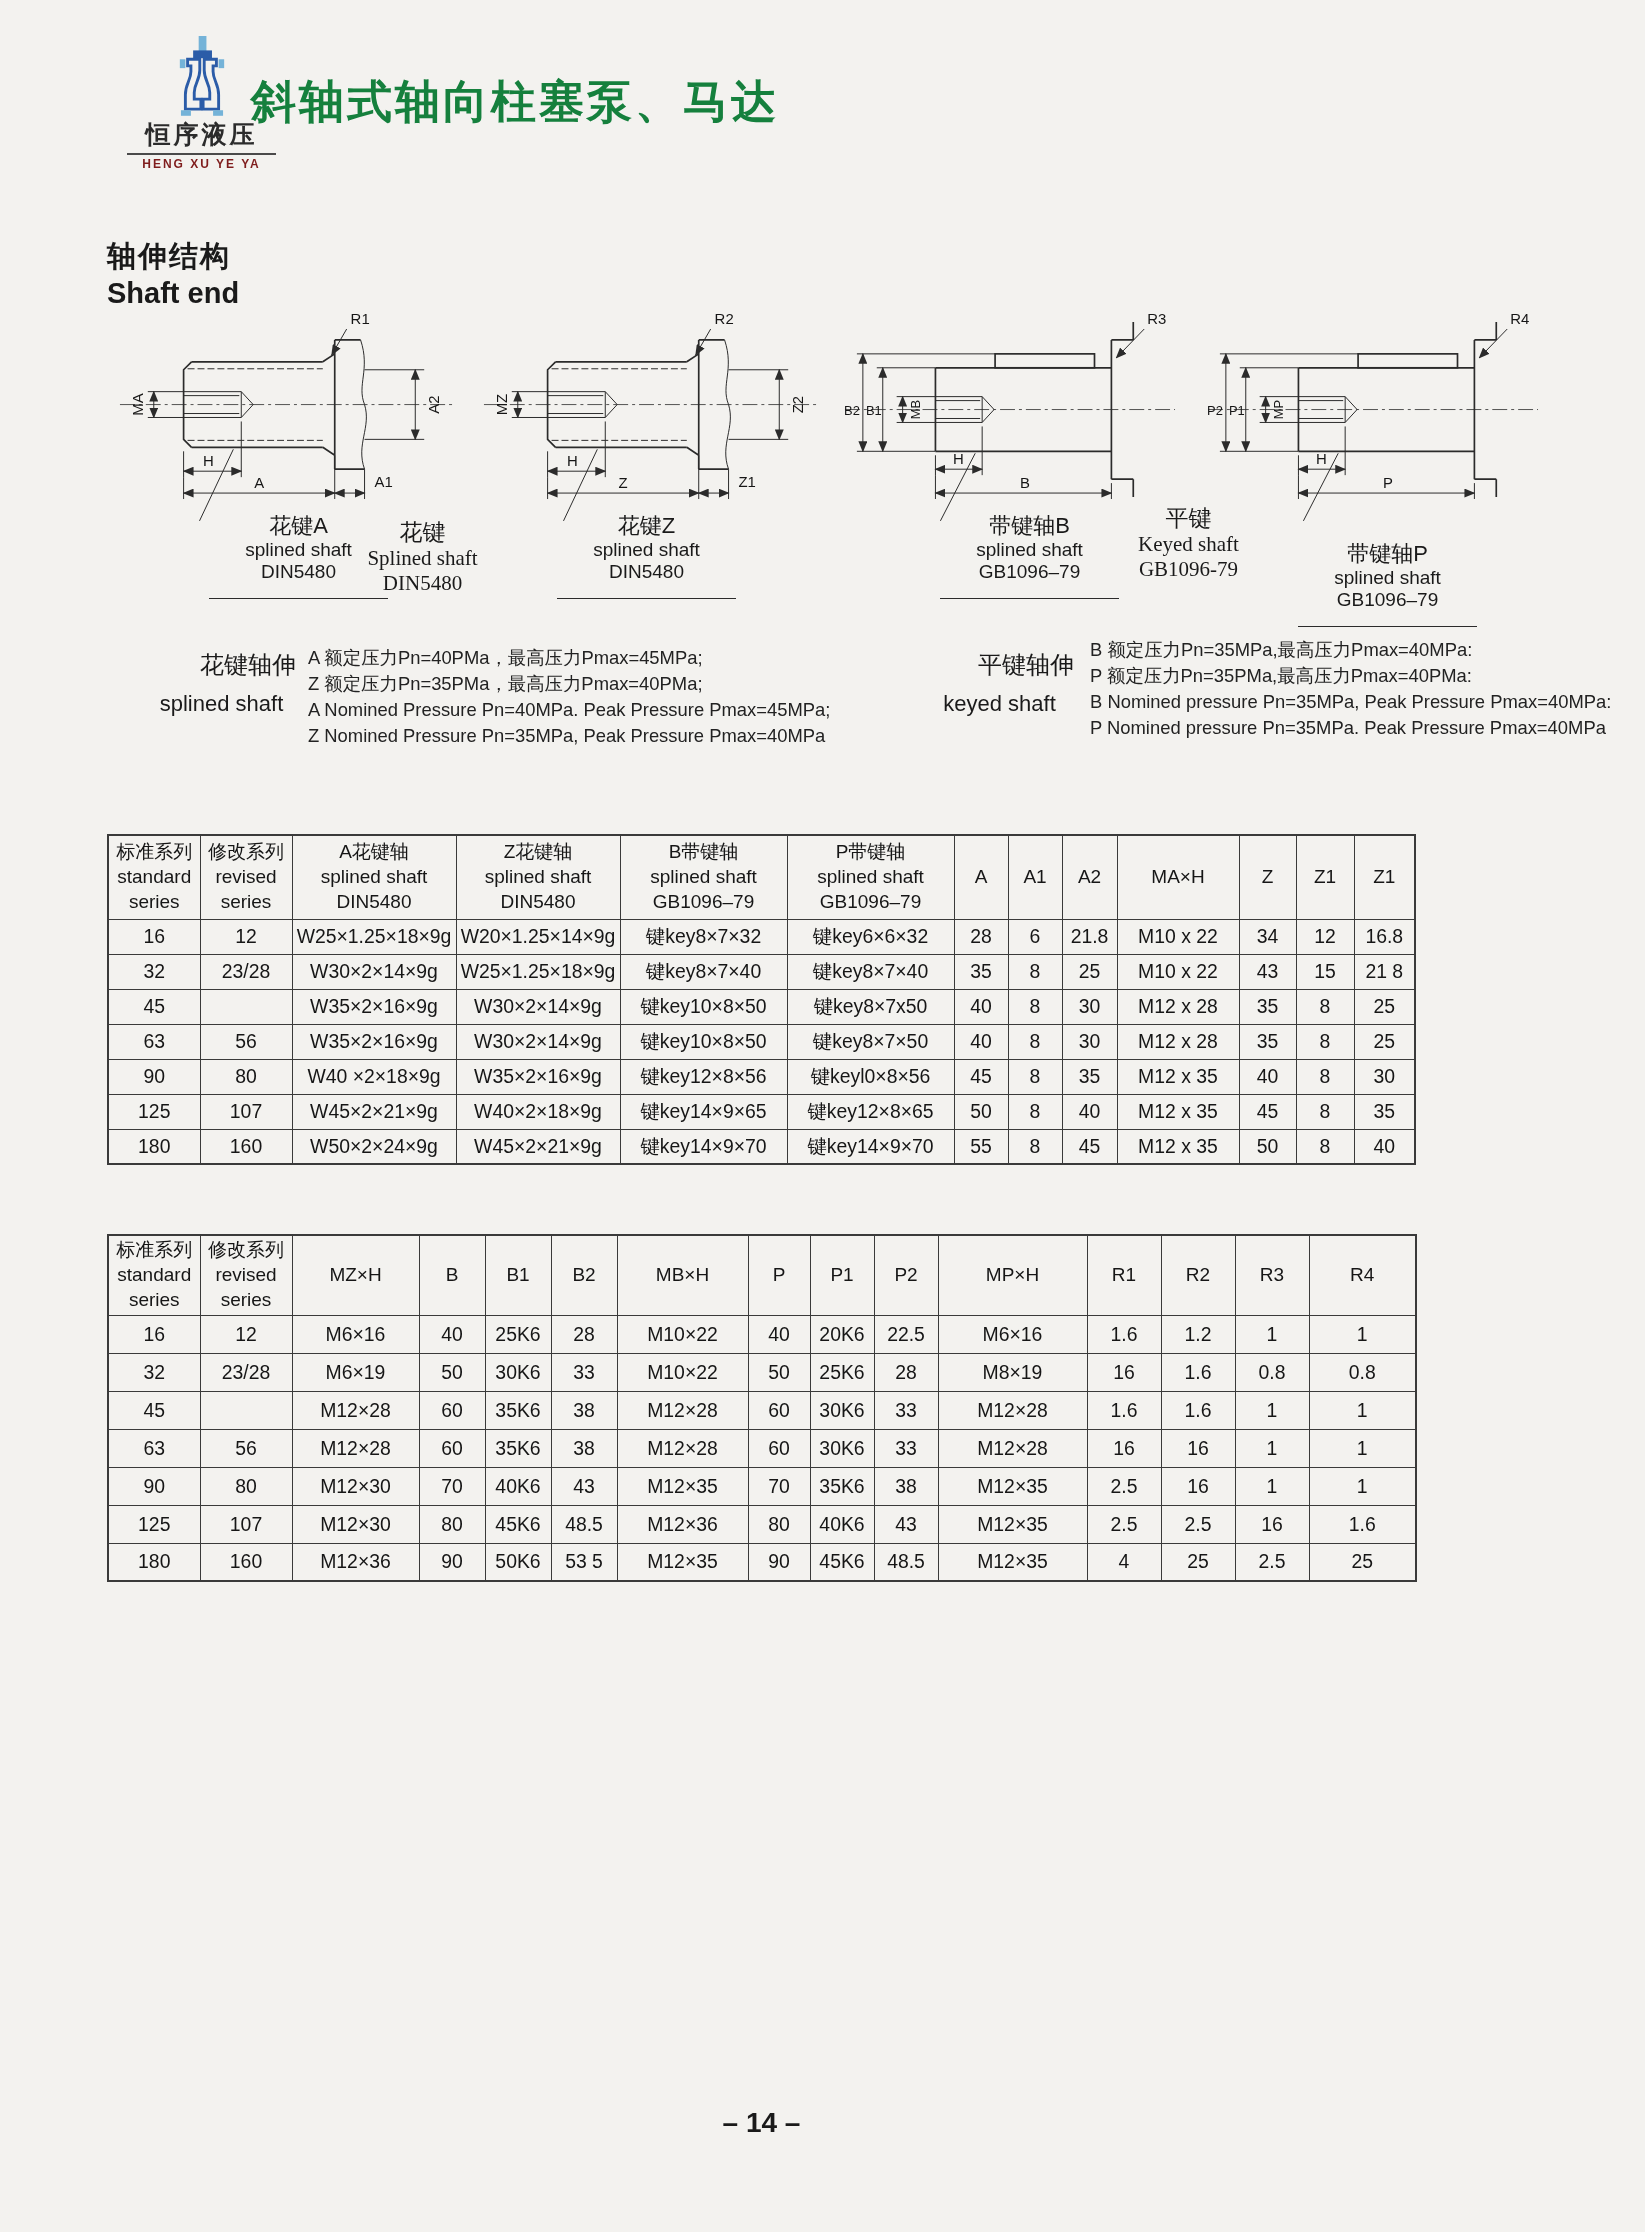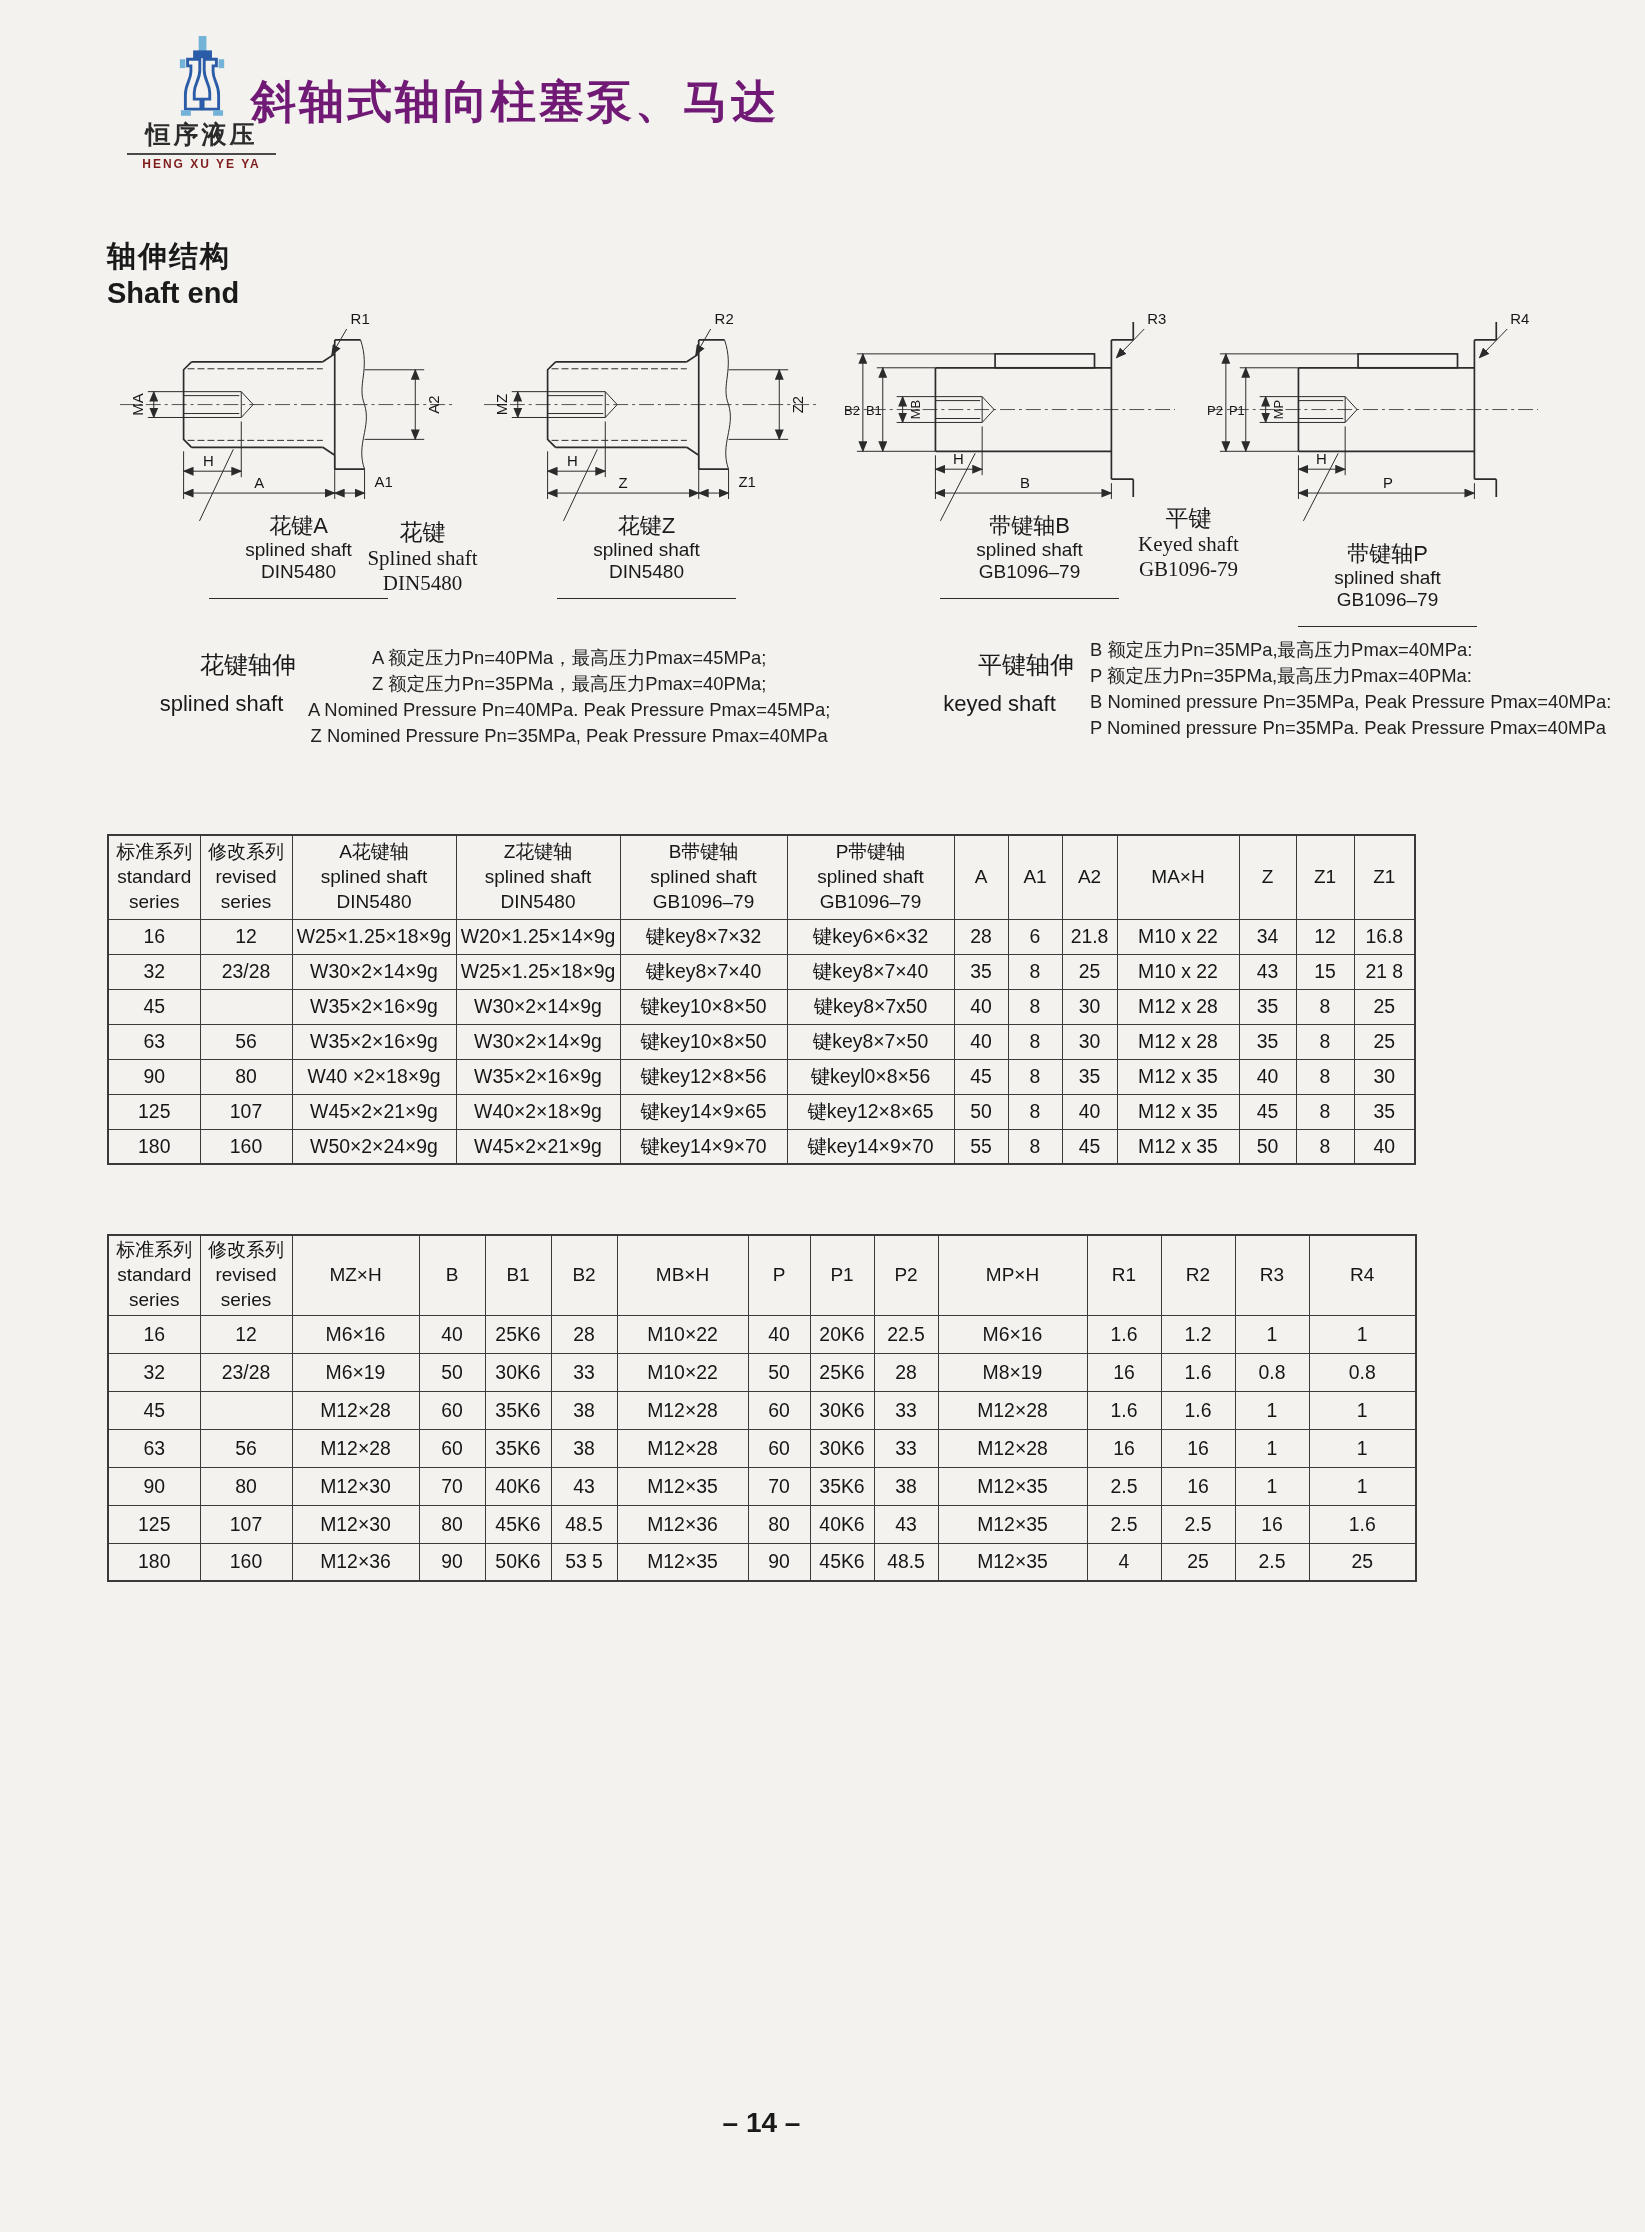--- a/index.html
+++ b/index.html
@@ -4,21 +4,21 @@
 <style>
   * { margin:0; padding:0; box-sizing:border-box; }
   body { font-family:"Liberation Sans", sans-serif; background:#d8d8d4; }
   .page { position:relative; width:1646px; height:2233px; background:#f3f2ef; margin:0 auto; overflow:hidden; color:#1a1a1a; }
 
   
   .logo { position:absolute; left:127px; top:36px; width:149px; text-align:center; }
   .logo-icon { width:72px; height:82px; display:block; margin:0 auto; }
   .logo-cn { font-size:25px; font-weight:bold; letter-spacing:3px; color:#2b2b2b; border-bottom:2px solid #4a4a4a; padding-bottom:2px;font-family:Liberation Serif, serif; }
   .logo-en { font-size:12px; letter-spacing:2px; color:#7f1d1d; margin-top:2px; font-weight:bold; }
-  .doc-title { position:absolute; left:251px; top:72px; font-size:45px; font-weight:900; letter-spacing:3px; color:#701a75; }
+  .doc-title { position:absolute; left:251px; top:72px; font-size:45px; font-weight:900; letter-spacing:3px; color:#15803d; }
 
   .sec-head { position:absolute; left:107px; top:237px; }
   .sec-head .cn { font-size:29px; font-weight:900; letter-spacing:2px; }
   .sec-head .en { font-size:29px; font-weight:900; }
 
   
   .drawing { position:absolute; }
   .ln  { fill:none; stroke:#2b2b2b; stroke-width:1.7; }
   .ln2 { fill:none; stroke:#2b2b2b; stroke-width:1; }
   .cl  { fill:none; stroke:#2b2b2b; stroke-width:0.8; stroke-dasharray:15 4 3 4; }
@@ -217,21 +217,21 @@
   <div class="cap leadered" style="left:1298px; top:541px; width:179px;">
     <div class="c1">带键轴P</div>
     <div class="c2">splined shaft</div>
     <div class="c3">GB1096–79</div>
   </div>
 
   <div class="note-label" style="left:147px; top:649px; width:149px;">
     <div class="cn">花键轴伸</div>
     <div class="en">splined shaft</div>
   </div>
-  <div class="note-lines" style="left:308px; top:645px;text-align:center;">
+  <div class="note-lines" style="left:308px; top:645px;">
     <div>A  额定压力Pn=40PMa，最高压力Pmax=45MPa;</div>
     <div>Z  额定压力Pn=35PMa，最高压力Pmax=40PMa;</div>
     <div>A  Nomined Pressure Pn=40MPa. Peak Pressure Pmax=45MPa;</div>
     <div>Z  Nomined Pressure Pn=35MPa, Peak Pressure Pmax=40MPa</div>
   </div>
   <div class="note-label" style="left:925px; top:649px; width:149px;">
     <div class="cn">平键轴伸</div>
     <div class="en">keyed shaft</div>
   </div>
   <div class="note-lines" style="left:1090px; top:637px;">

